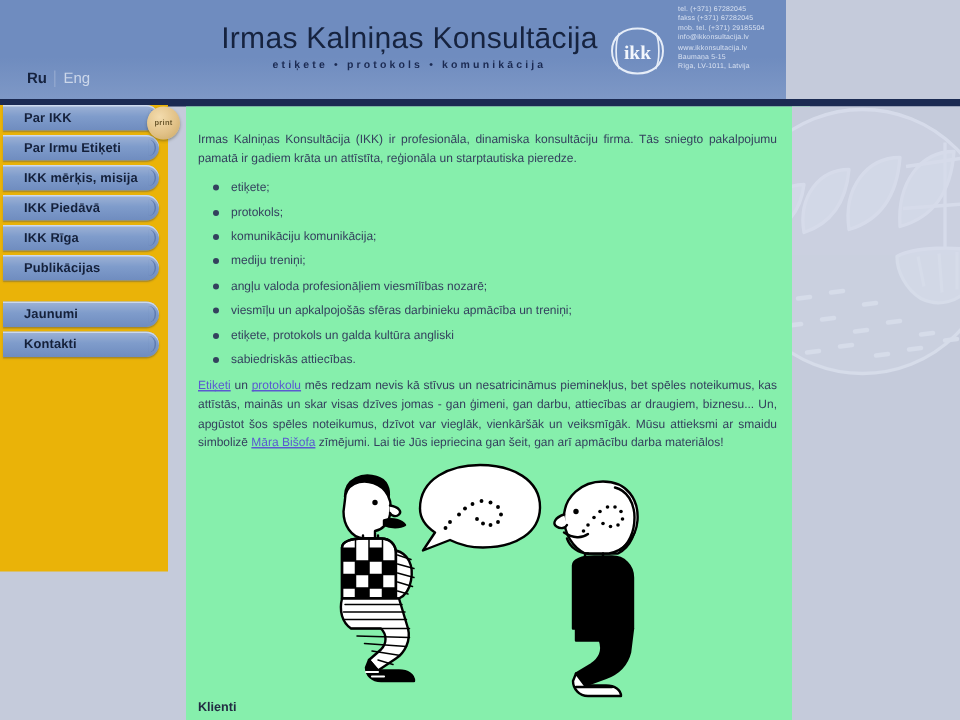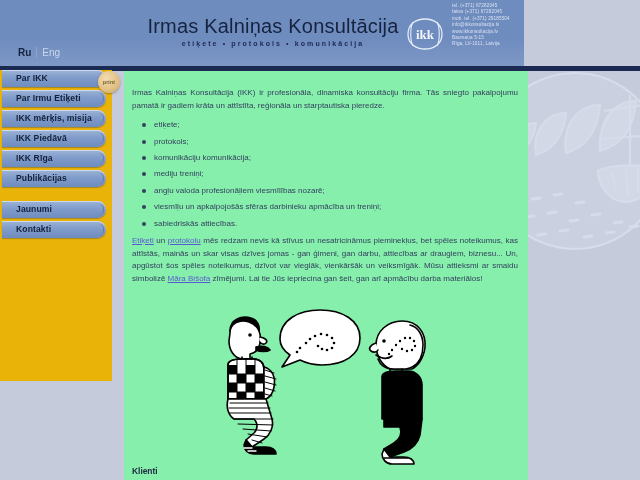--- a/index.html
+++ b/index.html
@@ -173,20 +173,21 @@
     <div class="ctext">
       <p class="para-just">Irmas Kalniņas Konsultācija (IKK) ir profesionāla, dinamiska konsultāciju firma. Tās sniegto pakalpojumu pamatā ir gadiem krāta un attīstīta, reģionāla un starptautiska pieredze.</p>
 
       <ul class="blist">
         <li>etiķete;</li>
         <li>protokols;</li>
         <li>komunikāciju komunikācija;</li>
         <li>mediju treniņi;</li>
         <li>angļu valoda profesionāļiem viesmīlības nozarē;</li>
         <li>viesmīļu un apkalpojošās sfēras darbinieku apmācība un treniņi;</li>
+        <li>etiķete, protokols un galda kultūra angliski</li>
         <li>sabiedriskās attiecības.</li>
       </ul>
 
       <p class="linkp para-just"><a>Etiķeti</a><span> un </span><a>protokolu</a><span> mēs redzam nevis kā stīvus un nesatricināmus pieminekļus, bet spēles noteikumus, kas attīstās, mainās un skar visas dzīves jomas - gan ģimeni, gan darbu, attiecības ar draugiem, biznesu... Un, apgūstot šos spēles noteikumus, dzīvot var vieglāk, vienkāršāk un veiksmīgāk. Mūsu attieksmi ar smaidu simbolizē </span><a>Māra Bišofa</a><span> zīmējumi. Lai tie Jūs iepriecina gan šeit, gan arī apmācību darba materiālos!</span></p>
     </div>
 
     <div class="illo">
       <svg width="260" height="178" viewBox="0 0 260 178">
         <g fill="none" stroke="#000" stroke-width="1.6" stroke-linecap="round" stroke-linejoin="round">
 

